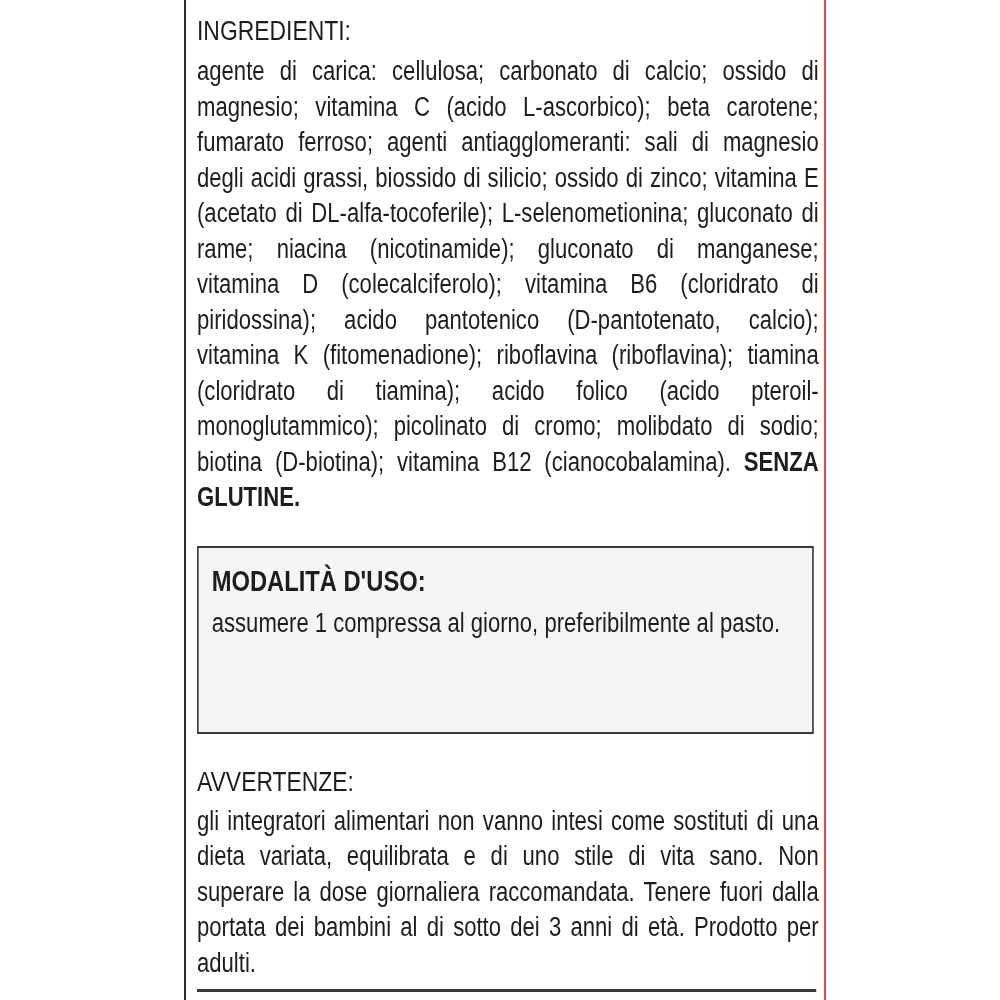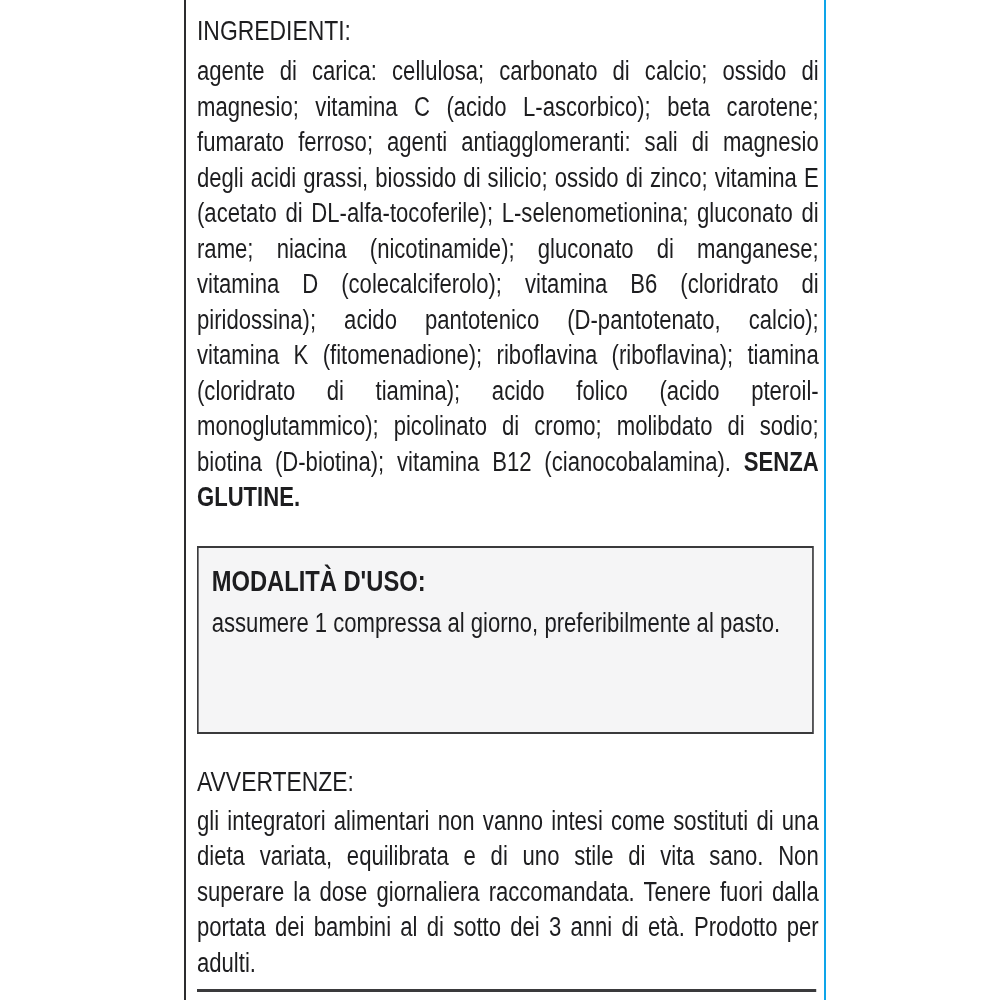--- a/index.html
+++ b/index.html
@@ -19,21 +19,21 @@
   }
   
   .label-panel {
     position: absolute;
     left: 184px;
     top: 0;
     width: 642px;
     height: 1000px;
     box-sizing: border-box;
     border-left: 2px solid #2c2c2e;
-    border-right: 2px solid #0ea5e9;
+    border-right: 2px solid #ef4444;
     background: #ffffff;
   }
   
   .content {
     position: absolute;
     left: 11px;
     top: 0;
     width: 760px;
     transform: scaleX(0.818);
     transform-origin: 0 0;

